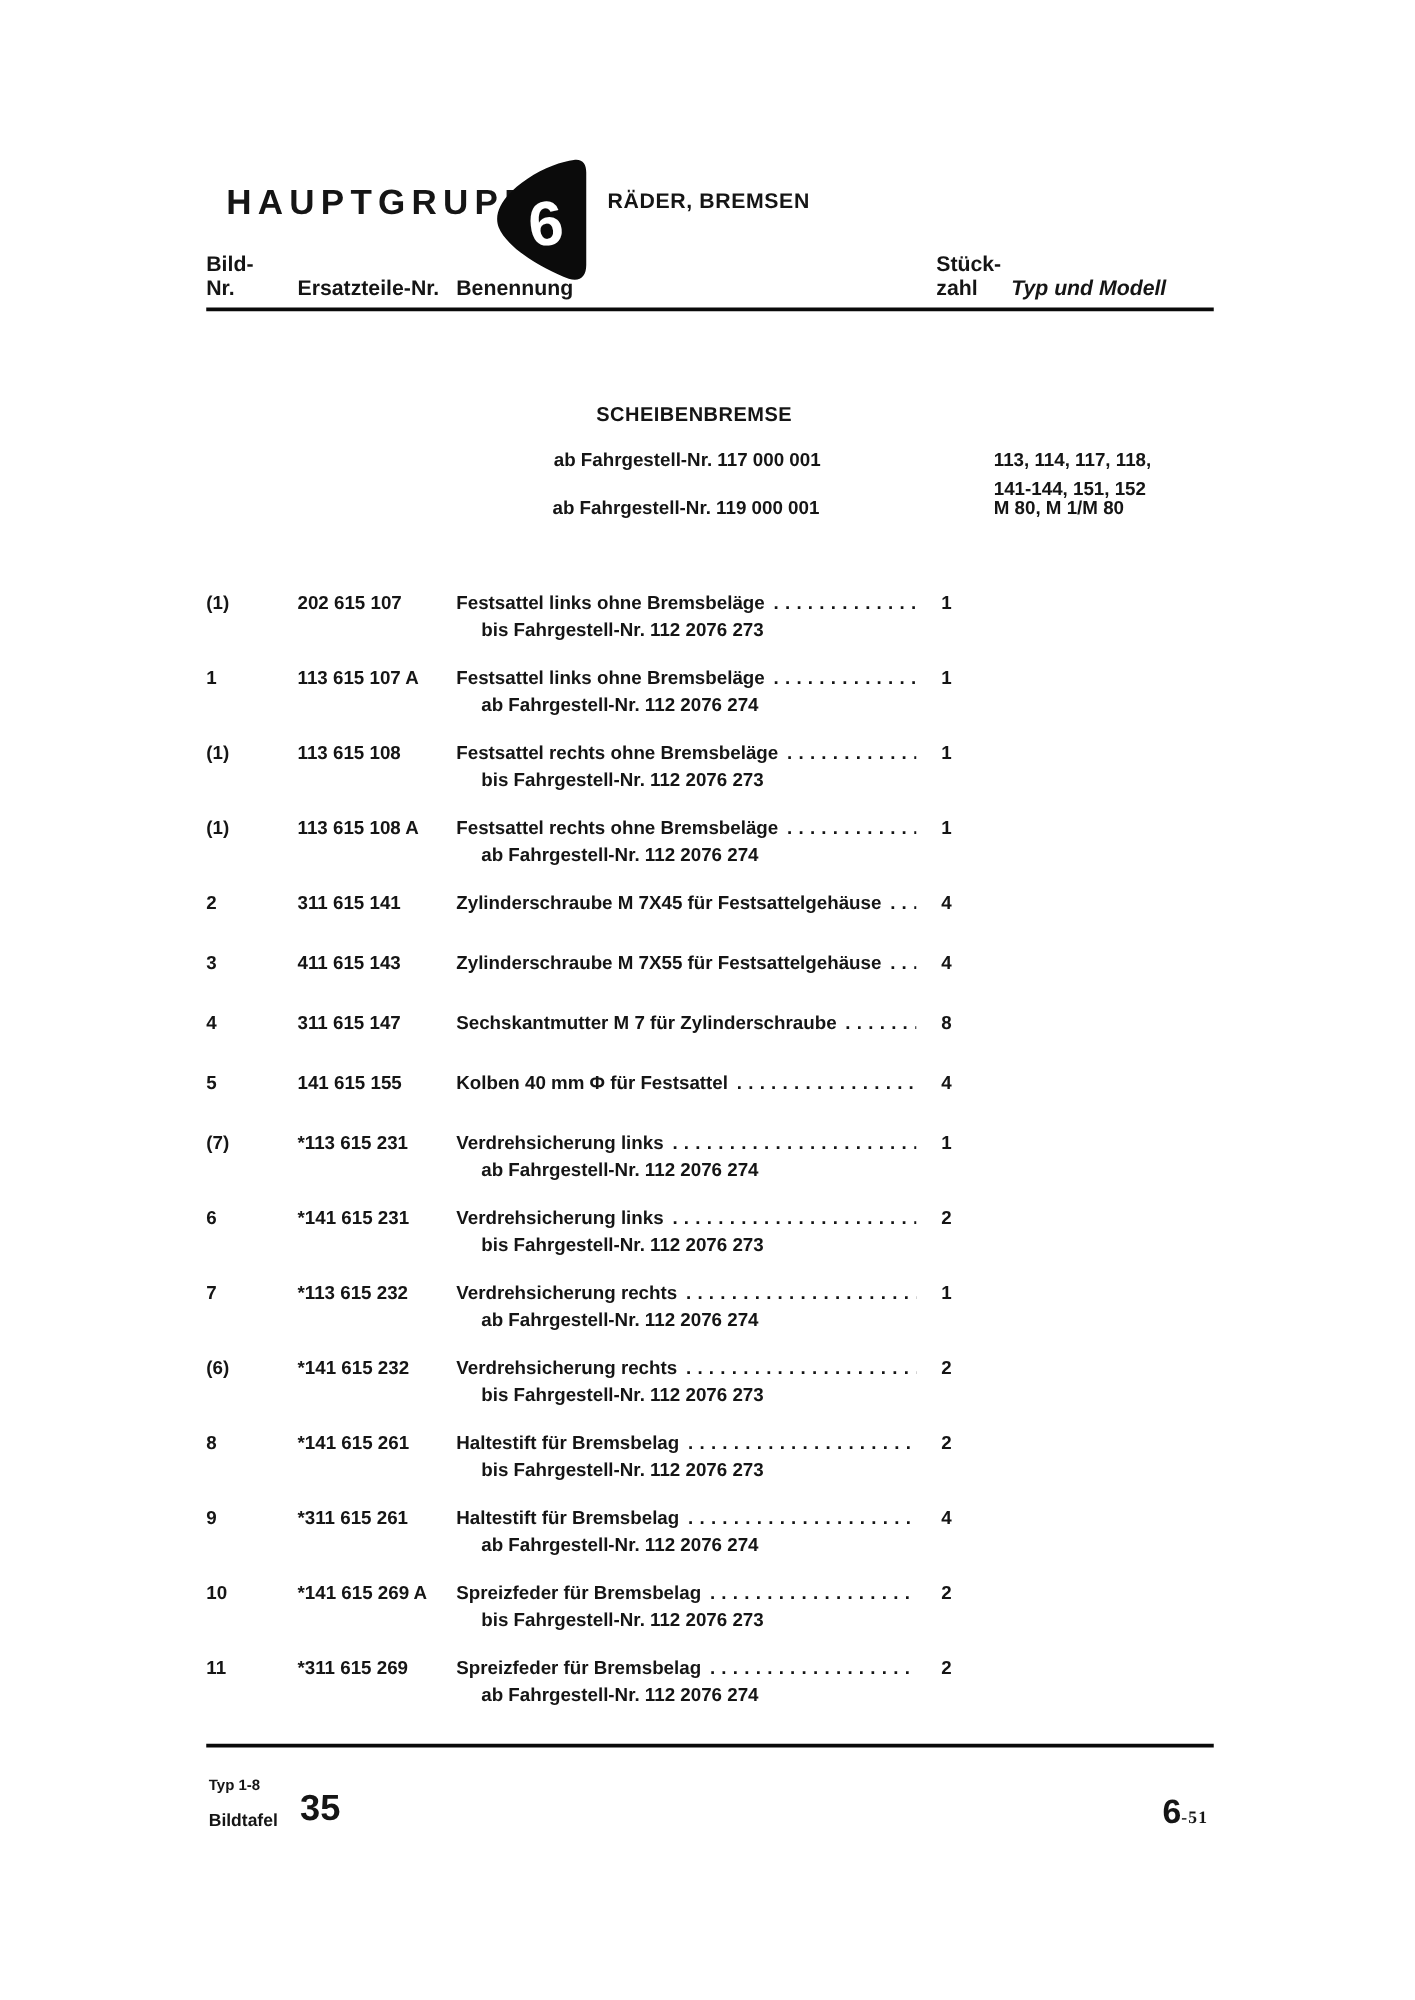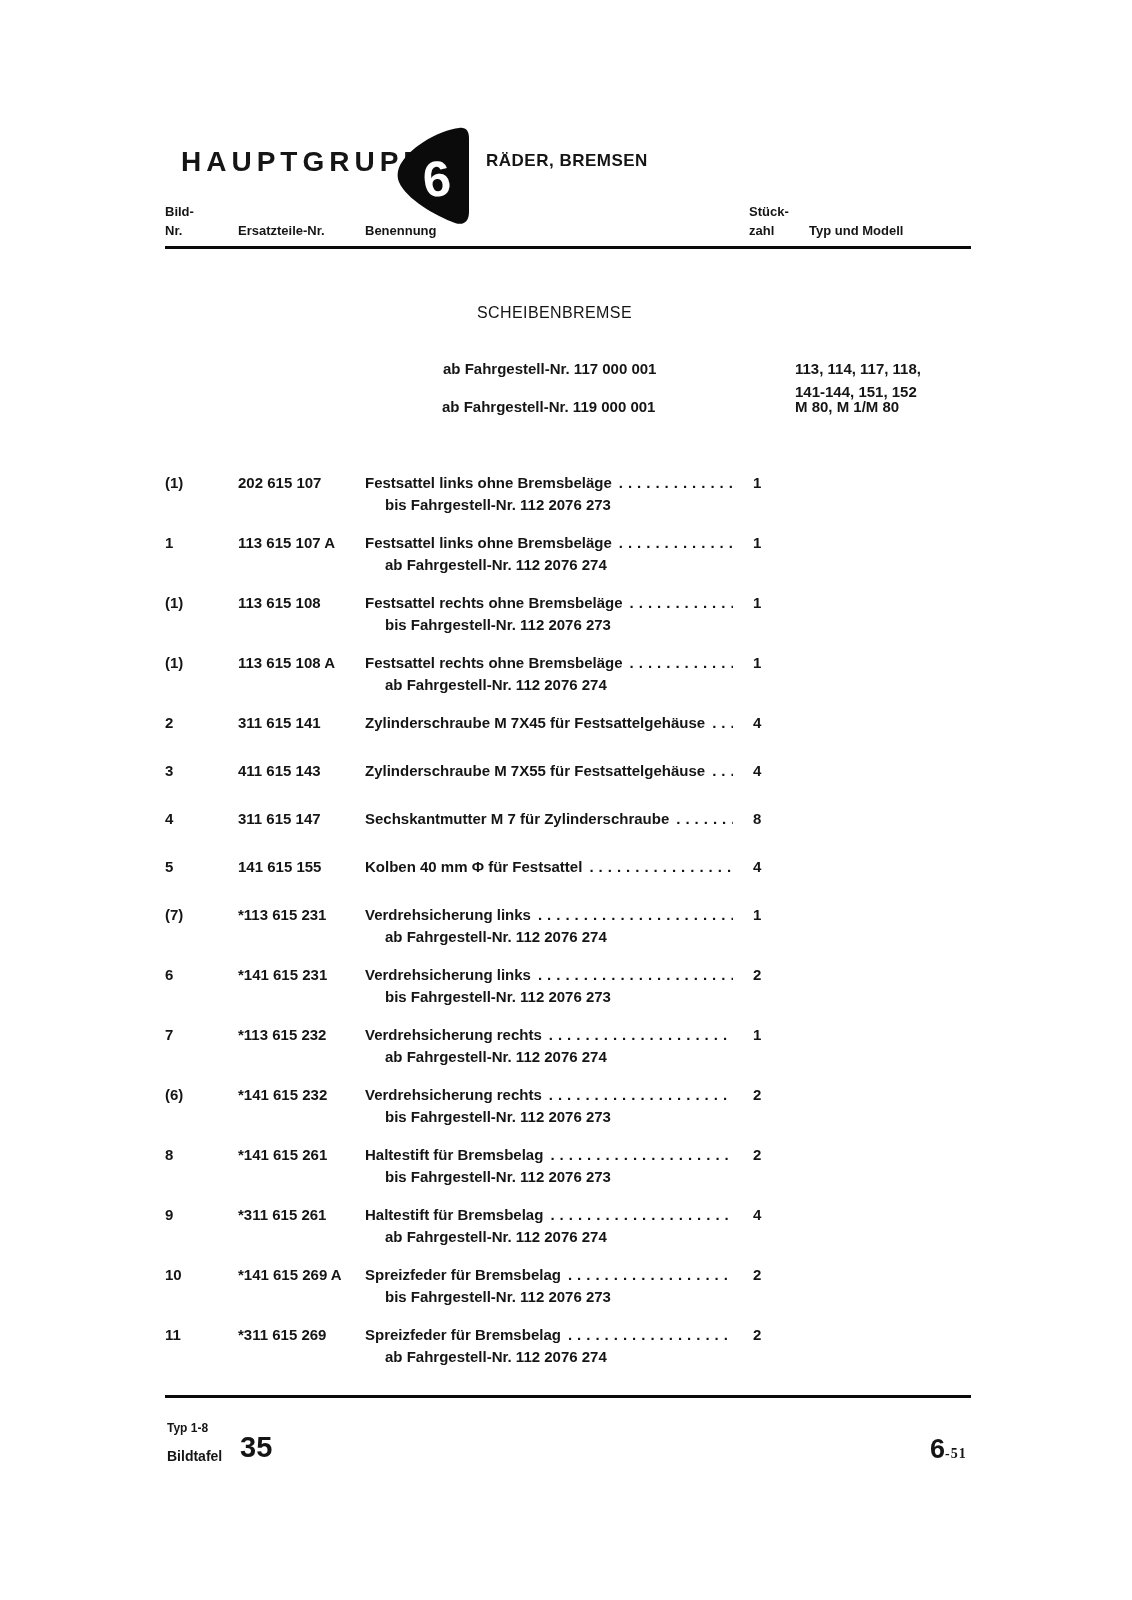--- a/index.html
+++ b/index.html
@@ -22,34 +22,34 @@
     font-size:50px;font-weight:800;fill:#ffffff;
   }
   .group-title{
     position:absolute;left:486px;top:151px;
     font-size:17px;font-weight:800;letter-spacing:.5px;white-space:nowrap;
   }
   
   .colheads{
     position:absolute;left:165px;top:202px;width:810px;
     display:flex;align-items:flex-end;
-    font-size:13px;font-weight:700;line-height:19px;
+    font-size:17px;font-weight:700;line-height:19px;
   }
   .ch-bild{width:73px;flex:0 0 auto;}
   .ch-part{width:127px;flex:0 0 auto;}
   .ch-ben{width:370px;flex:0 0 auto;}
   .ch-qty{width:60px;flex:0 0 auto;margin-left:14px;}
-  .ch-typ{flex:1;}
+  .ch-typ{flex:1;font-style:italic;}
   .rule{position:absolute;left:165px;width:806px;height:3px;background:#0a0a0a;}
   .rule-top{top:246px;}
   .rule-bottom{top:1395px;}
   
   .section-title{
-    position:absolute;left:477px;top:304px;
-    font-size:16px;font-weight:400;letter-spacing:.4px;
+    position:absolute;left:477px;top:324px;
+    font-size:16px;font-weight:700;letter-spacing:.4px;
   }
   .chassis-label{position:absolute;font-size:15px;font-weight:700;white-space:nowrap;}
   .chassis-label.l1{left:443px;top:360px;}
   .chassis-label.l2{left:442px;top:398px;}
   .chassis-models{position:absolute;font-size:15px;font-weight:800;line-height:23px;white-space:nowrap;}
   .chassis-models.m1{left:795px;top:357px;}
   .chassis-models.m2{left:795px;top:395px;}
   
   .table{position:absolute;left:165px;top:472px;width:810px;}
   .row{display:flex;align-items:flex-start;margin-bottom:16px;font-size:15px;font-weight:700;line-height:22px;}

